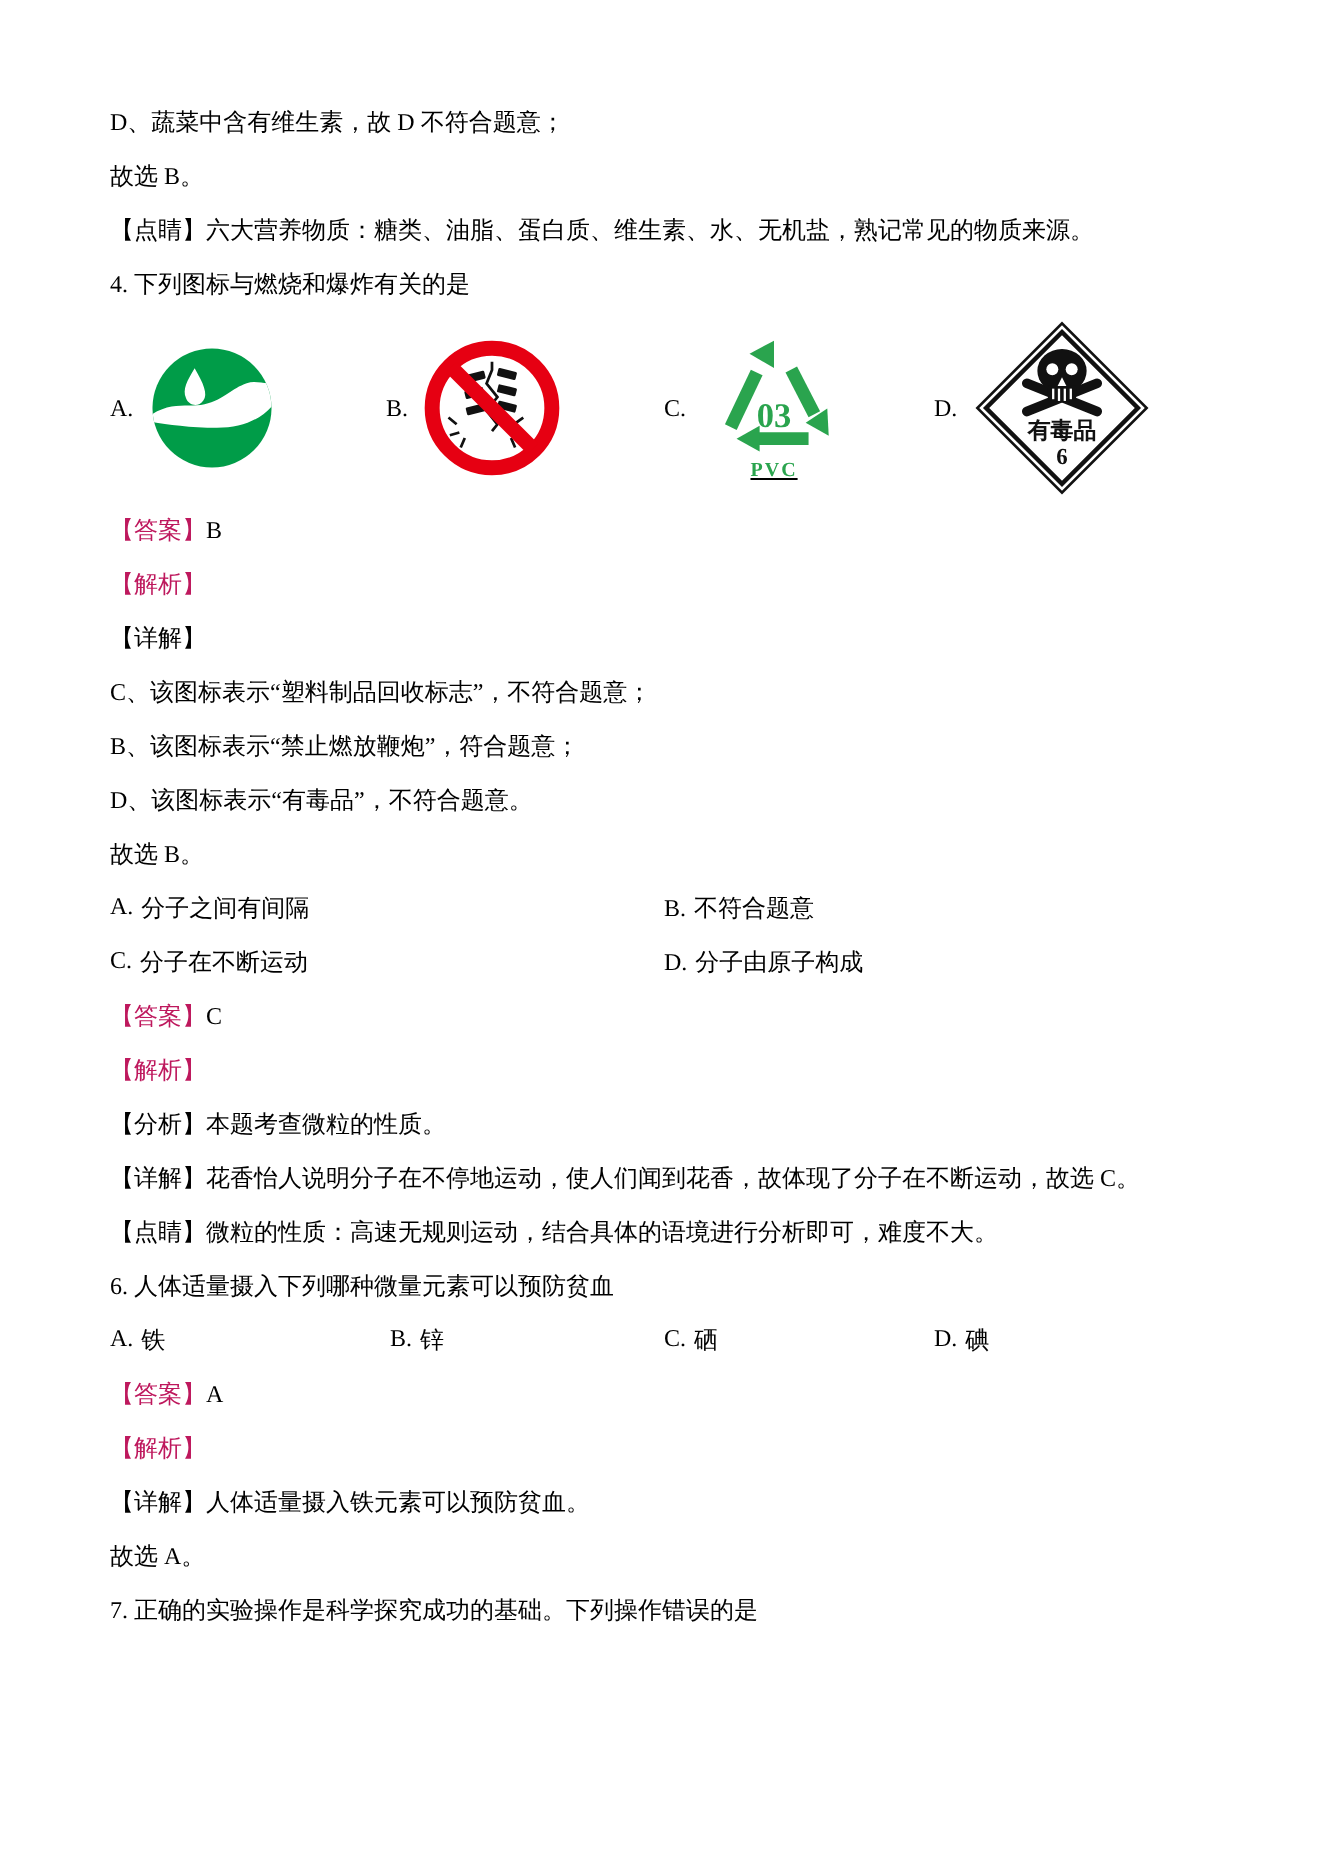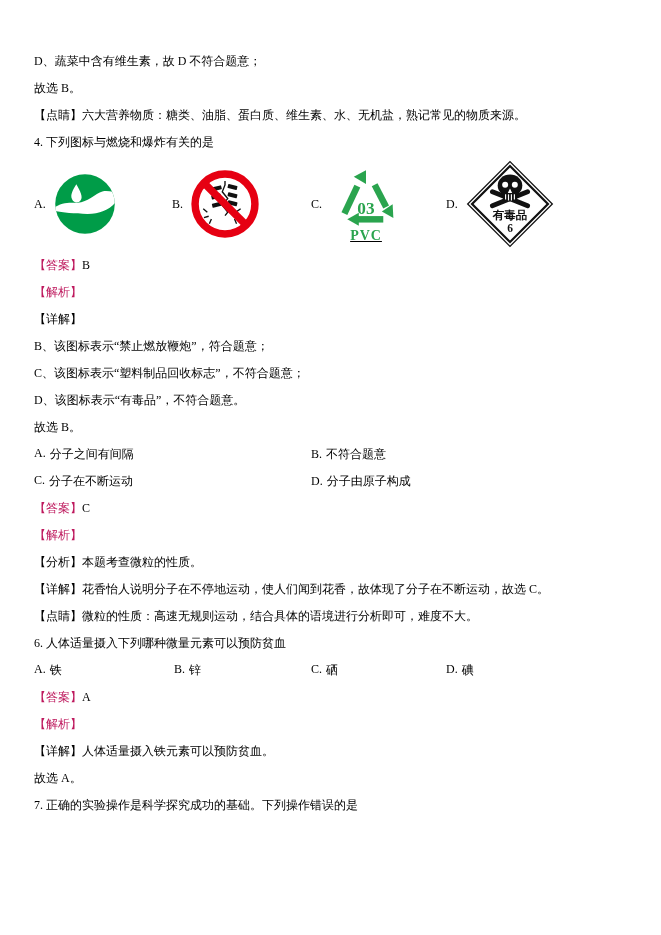--- a/index.html
+++ b/index.html
@@ -1,34 +1,34 @@
 <!DOCTYPE html>
 <html><head>
 <meta charset="utf-8">
 <style>
   html,body{margin:0;padding:0;}
   body{
     width:661px;height:935px;background:#ffffff;overflow:hidden;
     font-family:"Liberation Serif","DejaVu Serif",serif;
     color:#000000;font-size:12px;
   }
-  .doc{padding:48px 10px 0 34px;}
+  .doc{padding:48px 10px 0 55px;}
   .line{height:27px;display:flex;align-items:center;white-space:nowrap;}
   .marker{color:#be185d;}
   .gap{width:4px;display:inline-block;}
   
   .icon-row{height:96px;display:flex;align-items:center;}
   .icon-col{display:flex;align-items:center;gap:8px;}
   .icon-col.c1{width:138px;}
   .icon-col.c2{width:139px;}
   .icon-col.c3{width:135px;}
   .icon-col.c4{flex:1;}
   .opt-label{font-size:12px;}
   .pvc-stack{display:flex;flex-direction:column;align-items:center;text-decoration:underline;}
-  .pvc-caption{color:#2AA44E;font-weight:bold;font-size:14px;letter-spacing:1px;line-height:15px;}
+  .pvc-caption{color:#2AA44E;font-weight:bold;font-size:10px;letter-spacing:1px;line-height:15px;}
   
   .opt2 .col-a{width:277px;display:inline-flex;}
   .opt4 .o1{width:140px;display:inline-flex;}
   .opt4 .o2{width:137px;display:inline-flex;}
   .opt4 .o3{width:135px;display:inline-flex;}
   .opt4 .o4{flex:1;display:inline-flex;}
 </style>
 </head>
 <body>
 
@@ -137,24 +137,24 @@
       <span class="marker">【答案】</span>
       <span>B</span>
     </div>
   <div class="line">
       <span class="marker">【解析】</span>
     </div>
   <div class="line">
       <span>【详解】</span>
     </div>
   <div class="line">
+      <span>C、该图标表示“塑料制品回收标志”，不符合题意；</span>
+    </div>
+  <div class="line">
       <span>B、该图标表示“禁止燃放鞭炮”，符合题意；</span>
-    </div>
-  <div class="line">
-      <span>C、该图标表示“塑料制品回收标志”，不符合题意；</span>
     </div>
   <div class="line">
       <span>D、该图标表示“有毒品”，不符合题意。</span>
     </div>
   <div class="line">
       <span>故选 B。</span>
     </div>
 
   <div class="line opt2">
     <span class="col-a">

